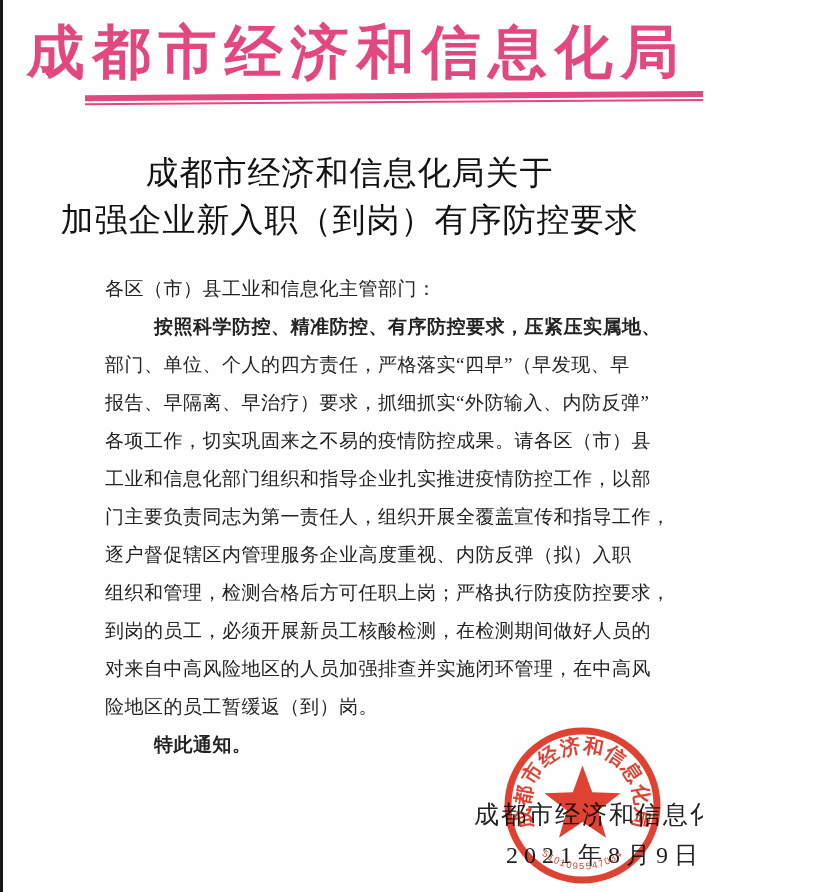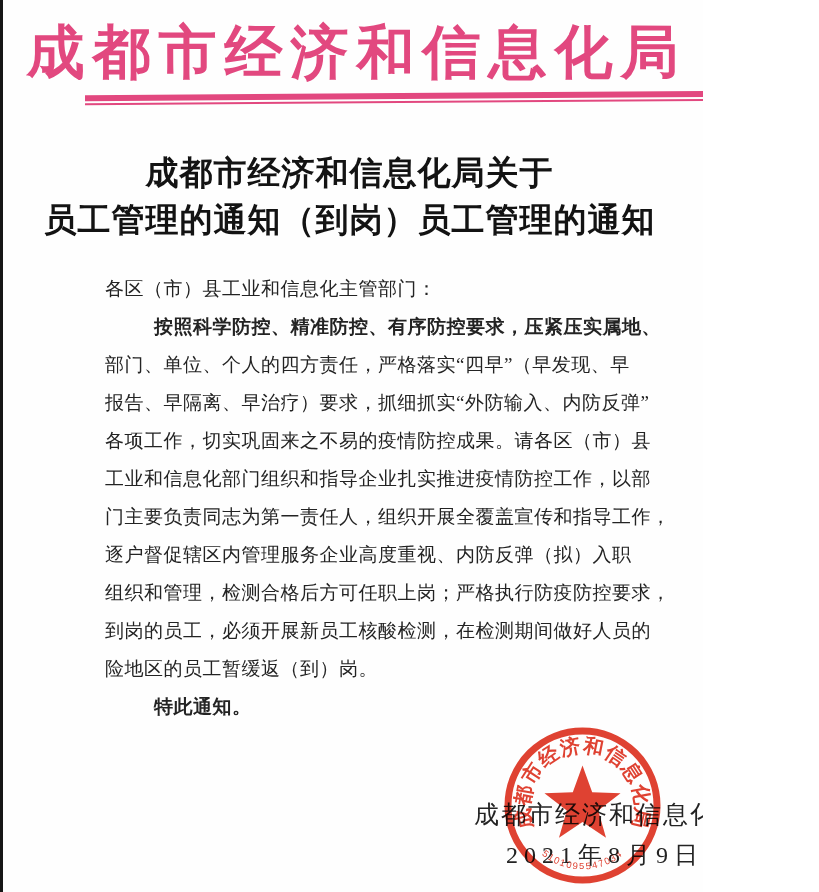--- a/index.html
+++ b/index.html
@@ -38,21 +38,21 @@
     width: 650px;
     transform: rotate(-0.4deg);
   }
   .rule-thick { height: 6px; background: var(--header_pink, #e2487f); }
   .rule-thin  { height: 2px; margin-top: 2px; background: var(--header_pink, #e2487f); }
 
   .doc-title {
     position: absolute;
     top: 150px; left: 0; right: 4px;
     text-align: center;
-    font-weight: bold;
+    font-weight: normal;
     font-size: 33px;
     line-height: 47px;
     color: #131313;
     letter-spacing: 1px;
   }
 
   .body-block {
     position: absolute;
     top: 270px; left: 105px;
     width: 618px;
@@ -119,34 +119,35 @@
 
   <div class="letterhead">成都市经济和信息化局</div>
 
   <div class="rule">
     <div class="rule-thick"></div>
     <div class="rule-thin"></div>
   </div>
 
   <div class="doc-title">
     <div>成都市经济和信息化局关于</div>
-    <div>员工管理的通知（到岗）员工管理的通知</div>
+    <div>加强企业新入职（到岗）有序防控要求</div>
   </div>
 
   <div class="body-block">
     <div class="line">各区（市）县工业和信息化主管部门：</div>
     <div class="line indent">按照科学防控、精准防控、有序防控要求，压紧压实属地、</div>
     <div class="line">部门、单位、个人的四方责任，严格落实“四早”（早发现、早</div>
     <div class="line">报告、早隔离、早治疗）要求，抓细抓实“外防输入、内防反弹”</div>
     <div class="line">各项工作，切实巩固来之不易的疫情防控成果。请各区（市）县</div>
     <div class="line">工业和信息化部门组织和指导企业扎实推进疫情防控工作，以部</div>
     <div class="line">门主要负责同志为第一责任人，组织开展全覆盖宣传和指导工作，</div>
     <div class="line">逐户督促辖区内管理服务企业高度重视、内防反弹（拟）入职</div>
     <div class="line">组织和管理，检测合格后方可任职上岗；严格执行防疫防控要求，</div>
     <div class="line">到岗的员工，必须开展新员工核酸检测，在检测期间做好人员的</div>
+    <div class="line">对来自中高风险地区的人员加强排查并实施闭环管理，在中高风</div>
     <div class="line">险地区的员工暂缓返（到）岗。</div>
     <div class="line indent">特此通知。</div>
   </div>
 
   <div class="signature">成都市经济和信息化局</div>
 
   <div class="date">2021年8月9日</div>
 
   <div class="seal">
     <svg viewBox="0 0 175 175" width="175" height="175">

